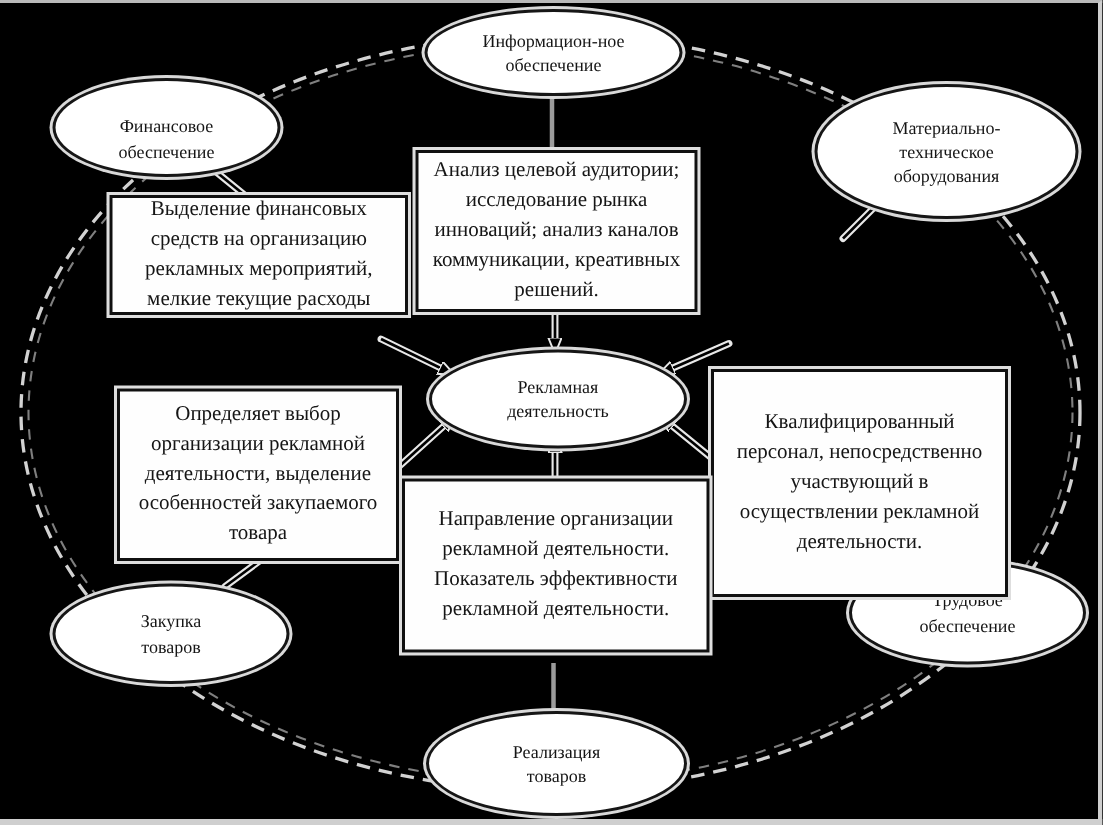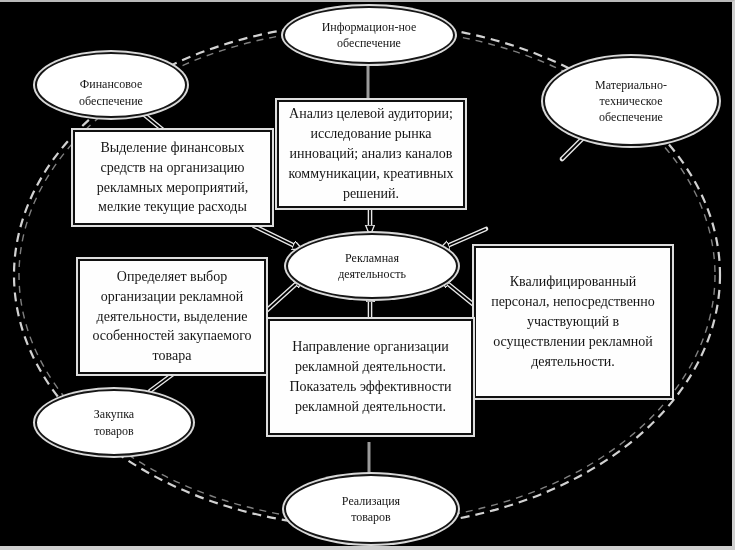--- a/index.html
+++ b/index.html
@@ -101,41 +101,44 @@
 
   <div class="enode" style="left:283px;top:4px;width:168px;height:54px;">
     <span style="width:112px;">Информацион-ное обеспечение</span>
   </div>
 
   <div class="enode" style="left:35px;top:50px;width:148px;height:62px;">
     <span style="width:105px;margin-top:15px;">Финансовое обеспечение</span>
   </div>
 
   <div class="enode" style="left:543px;top:54px;width:172px;height:86px;">
-    <span style="width:112px;">Материально-техническое обеспечение</span>
+    <span style="width:112px;">Материально-техническое оборудования</span>
   </div>
 
   <div class="enode" style="left:286px;top:231px;width:168px;height:62px;">
     <span style="width:115px;">Рекламная деятельность</span>
   </div>
 
   <div class="enode" style="left:35px;top:387px;width:154px;height:63px;">
     <span style="width:80px;">Закупка товаров</span>
   </div>
 
+  <div class="enode" style="left:566px;top:372px;width:154px;height:65px;">
+    <span style="width:105px;">Трудовое обеспечение</span>
+  </div>
 
   <div class="enode" style="left:284px;top:472px;width:170px;height:66px;align-items:center;">
     <span style="width:100px;">Реализация товаров</span>
   </div>
 
   <div class="rnode" style="left:277px;top:98px;width:188px;height:108px;">
     <span>Анализ целевой аудитории; исследование рынка инноваций; анализ каналов коммуникации, креативных решений.</span>
   </div>
 
-  <div class="rnode" style="left:73px;top:128px;width:199px;height:95px;">
+  <div class="rnode" style="left:73px;top:128px;width:199px;height:80px;">
     <span>Выделение финансовых средств на организацию рекламных мероприятий, мелкие текущие расходы</span>
   </div>
 
 
   <div class="rnode" style="left:78px;top:257px;width:188px;height:115px;">
     <span>Определяет выбор организации рекламной деятельности, выделение особенностей закупаемого товара</span>
   </div>
 
   <div class="rnode" style="left:474px;top:244px;width:198px;height:152px;">
     <span>Квалифицированный персонал, непосредственно участвующий в осуществлении рекламной деятельности.</span>

